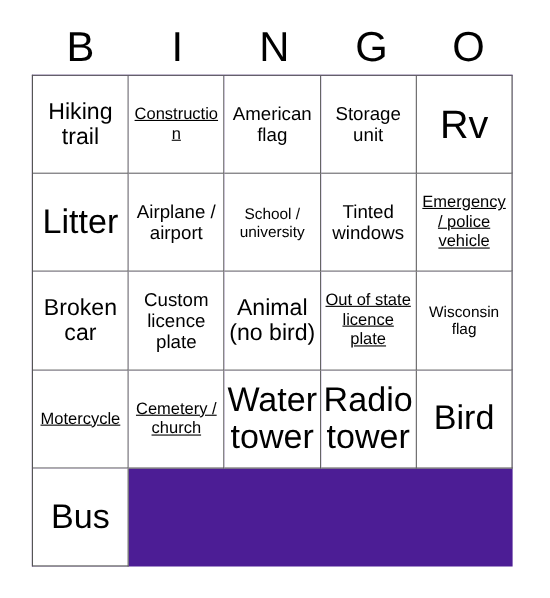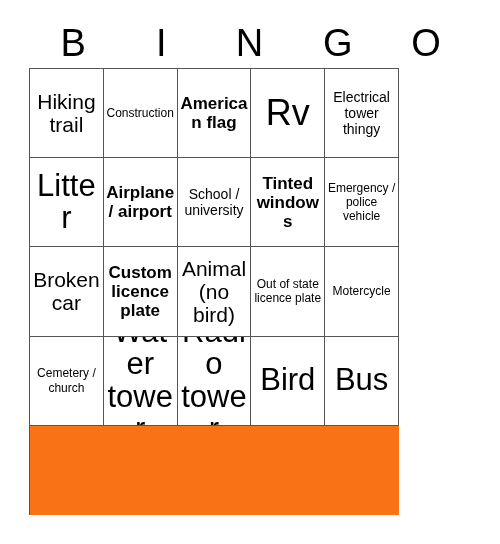--- a/index.html
+++ b/index.html
@@ -45,29 +45,29 @@
     letter-spacing: 0;
     color: #000000;
     user-select: none;
   }
 
   
   #bingo-grid {
     position: absolute;
     left: 29px;
     top: 68px;
-    width: 370px;
+    width: 437px;
     height: 447px;
     display: grid;
     grid-template-columns: repeat(5, 1fr);
     grid-template-rows: repeat(5, 1fr);
     border-top: 1px solid #555555;
     border-left: 1px solid #555555;
     box-sizing: border-box;
-    background: #f97316;
+    background: #4c1d95;
   }
   .bingo-cell {
     border-right: 1px solid #555555;
     border-bottom: 1px solid #555555;
     box-sizing: border-box;
     background: #ffffff;
     display: flex;
     align-items: center;
     justify-content: center;
     text-align: center;
@@ -77,23 +77,23 @@
   .cell-text {
     display: block;
     width: 100%;
     line-height: 1.08;
     word-wrap: break-word;
     overflow-wrap: break-word;
     hyphens: none;
   }
 
   
-  .fs-xs   { font-size: 12px;  line-height: 1.20; }
+  .fs-xs   { font-size: 15px;  line-height: 1.20; text-decoration: underline; }
   .fs-sm   { font-size: 14px;  line-height: 1.15; }
-  .fs-md   { font-size: 17px;  line-height: 1.12; font-weight: bold; }
+  .fs-md   { font-size: 17px;  line-height: 1.12; }
   .fs-lg   { font-size: 21px;  line-height: 1.10; }
   .fs-xxl  { font-size: 31px;  line-height: 1.05; }
   .fs-huge { font-size: 36px;  line-height: 1.02; }
 </style>
 </head>
 <body>
 
 <div id="bingo-card">
 
   <div id="bingo-header">
@@ -109,26 +109,26 @@
     <div class="bingo-cell">
         <span class="cell-text fs-lg">Hiking trail</span>
       </div>
     <div class="bingo-cell">
         <span class="cell-text fs-xs">Construction</span>
       </div>
     <div class="bingo-cell">
         <span class="cell-text fs-md">American flag</span>
       </div>
     <div class="bingo-cell">
+        <span class="cell-text fs-md">Storage unit</span>
+      </div>
+    <div class="bingo-cell">
         <span class="cell-text fs-huge">Rv</span>
       </div>
 
-    <div class="bingo-cell">
-        <span class="cell-text fs-sm">Electrical tower thingy</span>
-      </div>
     <div class="bingo-cell">
         <span class="cell-text fs-xxl">Litter</span>
       </div>
     <div class="bingo-cell">
         <span class="cell-text fs-md">Airplane / airport</span>
       </div>
     <div class="bingo-cell">
         <span class="cell-text fs-sm">School / university</span>
       </div>
     <div class="bingo-cell">
@@ -145,20 +145,23 @@
         <span class="cell-text fs-md">Custom licence plate</span>
       </div>
 
     <div class="bingo-cell">
         <span class="cell-text fs-lg">Animal (no bird)</span>
       </div>
     <div class="bingo-cell">
         <span class="cell-text fs-xs">Out of state licence plate</span>
       </div>
     <div class="bingo-cell">
+        <span class="cell-text fs-sm">Wisconsin flag</span>
+      </div>
+    <div class="bingo-cell">
         <span class="cell-text fs-xs">Motercycle</span>
       </div>
 
     <div class="bingo-cell">
         <span class="cell-text fs-xs">Cemetery / church</span>
       </div>
     <div class="bingo-cell">
         <span class="cell-text fs-xxl">Water tower</span>
       </div>
     <div class="bingo-cell">

